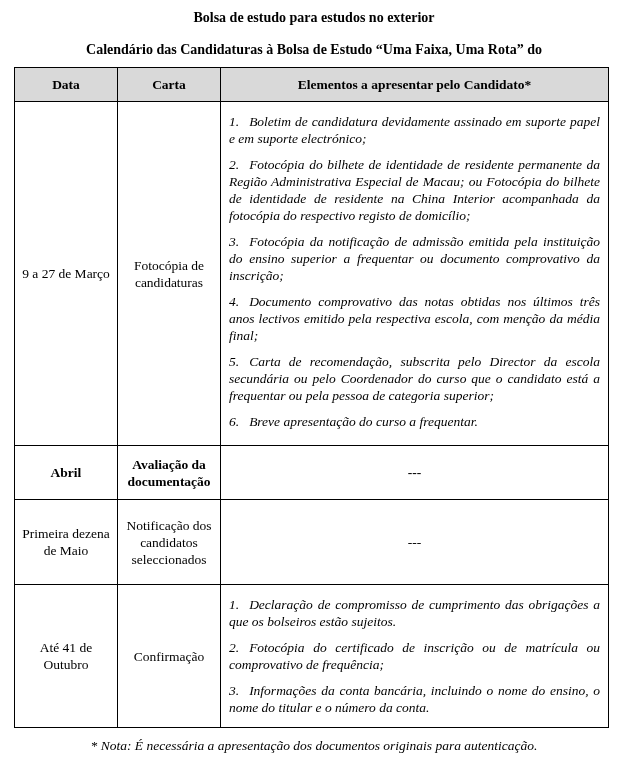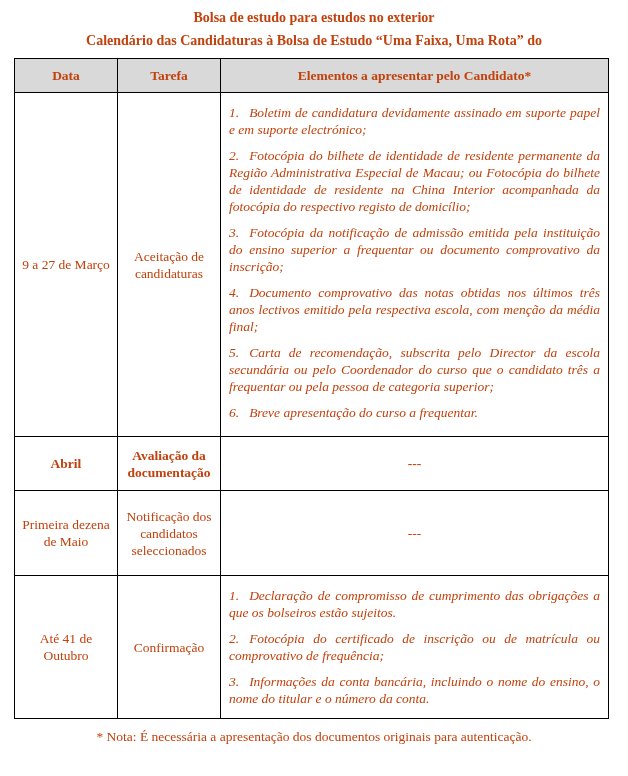--- a/index.html
+++ b/index.html
@@ -1,33 +1,33 @@
 <!DOCTYPE html>
 <html><head>
 <meta charset="utf-8">
 <style>
   html, body { margin: 0; padding: 0; background: #ffffff; }
   .page {
     width: 628px;
     height: 776px;
     background: #ffffff;
-    color: #c2410c;
+    color: #000000;
     font-family: "Liberation Serif", serif;
     box-sizing: border-box;
     padding-top: 8px;
     overflow: hidden;
   }
   .doc-title {
     text-align: center;
     font-weight: bold;
     font-size: 14px;
     line-height: 20px;
   }
   .doc-subtitle {
-    margin-top: 3px;
+    margin-top: 12px;
     text-align: center;
     font-weight: bold;
     font-size: 14px;
     line-height: 19px;
   }
   table.calendar {
     margin: 8px 20px 0 14px;
     border-collapse: collapse;
     table-layout: fixed;
     width: 594px;
@@ -70,20 +70,21 @@
   .dashes {
     text-align: center;
     vertical-align: middle;
     letter-spacing: 0px;
   }
   .footnote {
     margin-top: 9px;
     text-align: center;
     font-size: 13.5px;
     line-height: 17px;
+    font-style: italic;
   }
 </style>
 </head>
 <body>
 
 <div class="page">
 
   <div class="doc-title">Bolsa de estudo para estudos no exterior</div>
 
   <div class="doc-subtitle">
@@ -93,33 +94,33 @@
   <table class="calendar">
     <colgroup>
       <col style="width:103px">
       <col style="width:103px">
       <col style="width:388px">
     </colgroup>
 
     <tbody>
         <tr class="header-row">
       <th>Data</th>
-      <th>Tarefa</th>
+      <th>Carta</th>
       <th>Elementos a apresentar pelo Candidato*</th>
     </tr>
 
     <tr class="row-1">
       <td class="center-cell">9 a 27 de Março</td>
-      <td class="center-cell">Aceitação de candidaturas</td>
+      <td class="center-cell">Fotocópia de candidaturas</td>
       <td class="items-cell">
         <p class="item"><span class="num">1.</span><span>Boletim de candidatura devidamente assinado em suporte papel e em suporte electrónico;</span></p>
         <p class="item"><span class="num">2.</span><span>Fotocópia do bilhete de identidade de residente permanente da Região Administrativa Especial de Macau; ou Fotocópia do bilhete de identidade de residente na China Interior acompanhada da fotocópia do respectivo registo de domicílio;</span></p>
         <p class="item"><span class="num">3.</span><span>Fotocópia da notificação de admissão emitida pela instituição do ensino superior a frequentar ou documento comprovativo da inscrição;</span></p>
         <p class="item"><span class="num">4.</span><span>Documento comprovativo das notas obtidas nos últimos três anos lectivos emitido pela respectiva escola, com menção da média final;</span></p>
-        <p class="item"><span class="num">5.</span><span>Carta de recomendação, subscrita pelo Director da escola secundária ou pelo Coordenador do curso que o candidato três a frequentar ou pela pessoa de categoria superior;</span></p>
+        <p class="item"><span class="num">5.</span><span>Carta de recomendação, subscrita pelo Director da escola secundária ou pelo Coordenador do curso que o candidato está a frequentar ou pela pessoa de categoria superior;</span></p>
         <p class="item"><span class="num">6.</span><span>Breve apresentação do curso a frequentar.</span></p>
       </td>
     </tr>
 
     <tr class="row-2">
       <td class="center-cell">Abril</td>
       <td class="center-cell">Avaliação da documentação</td>
       <td class="center-cell dashes">---</td>
     </tr>
 

